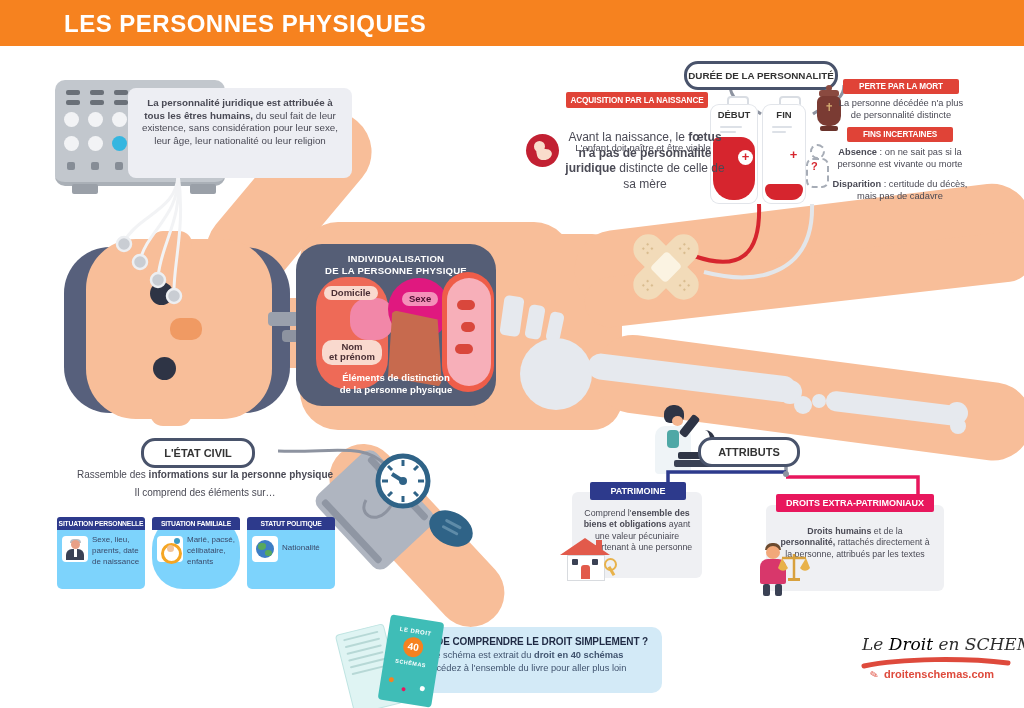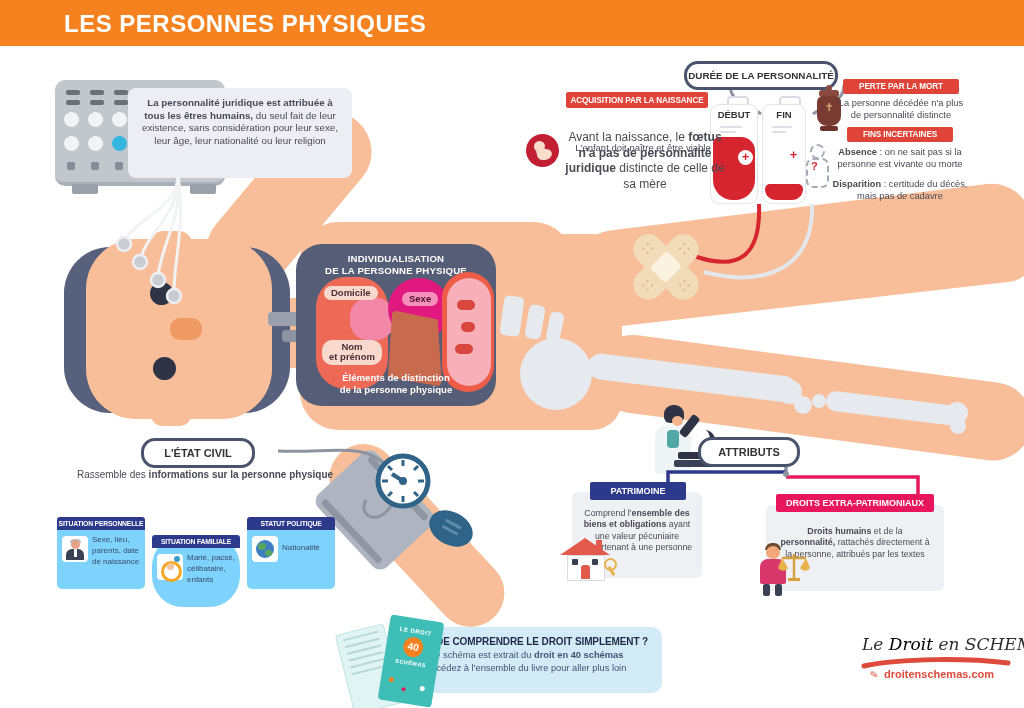--- a/index.html
+++ b/index.html
@@ -398,32 +398,35 @@
       <i></i>
       <i></i>
     </div>
 
   <div class="abs pill ec-pill z6">
     <span>L'ÉTAT CIVIL</span>
   </div>
   <div class="abs txt ctr ec-line z6" style="top:468px;">
     <span><span>Rassemble des </span><span style="font-weight: 700;">informations sur la personne physique</span></span>
   </div>
+  <div class="abs txt ctr ec-line z6" style="top:486px;">
+    <span>Il comprend des éléments sur…</span>
+  </div>
 
   <div class="ecbox z6" style="left:57px;top:517px;">
     <div class="echead">SITUATION PERSONNELLE</div>
     <div class="ecicon">
       <div class="p-hairband"></div>
         <div class="p-head"></div>
         <div class="p-bust"></div>
         <div class="p-tie"></div>
     </div>
     <div class="ectext">Sexe, lieu, parents, date de naissance</div>
   </div>
-  <div class="ecbox z6" style="left:152px;top:535px;border-radius:31px;">
+  <div class="ecbox z6" style="left:152px;top:517px;border-radius:31px;">
     <div class="echead">SITUATION FAMILIALE</div>
     <div class="ecicon">
       <div class="f-ring"></div>
         <div class="f-head"></div>
         <div class="f-dot"></div>
     </div>
     <div class="ectext">Marié, pacsé, célibataire, enfants</div>
   </div>
   <div class="ecbox z6" style="left:247px;top:517px;">
     <div class="echead">STATUT POLITIQUE</div>

